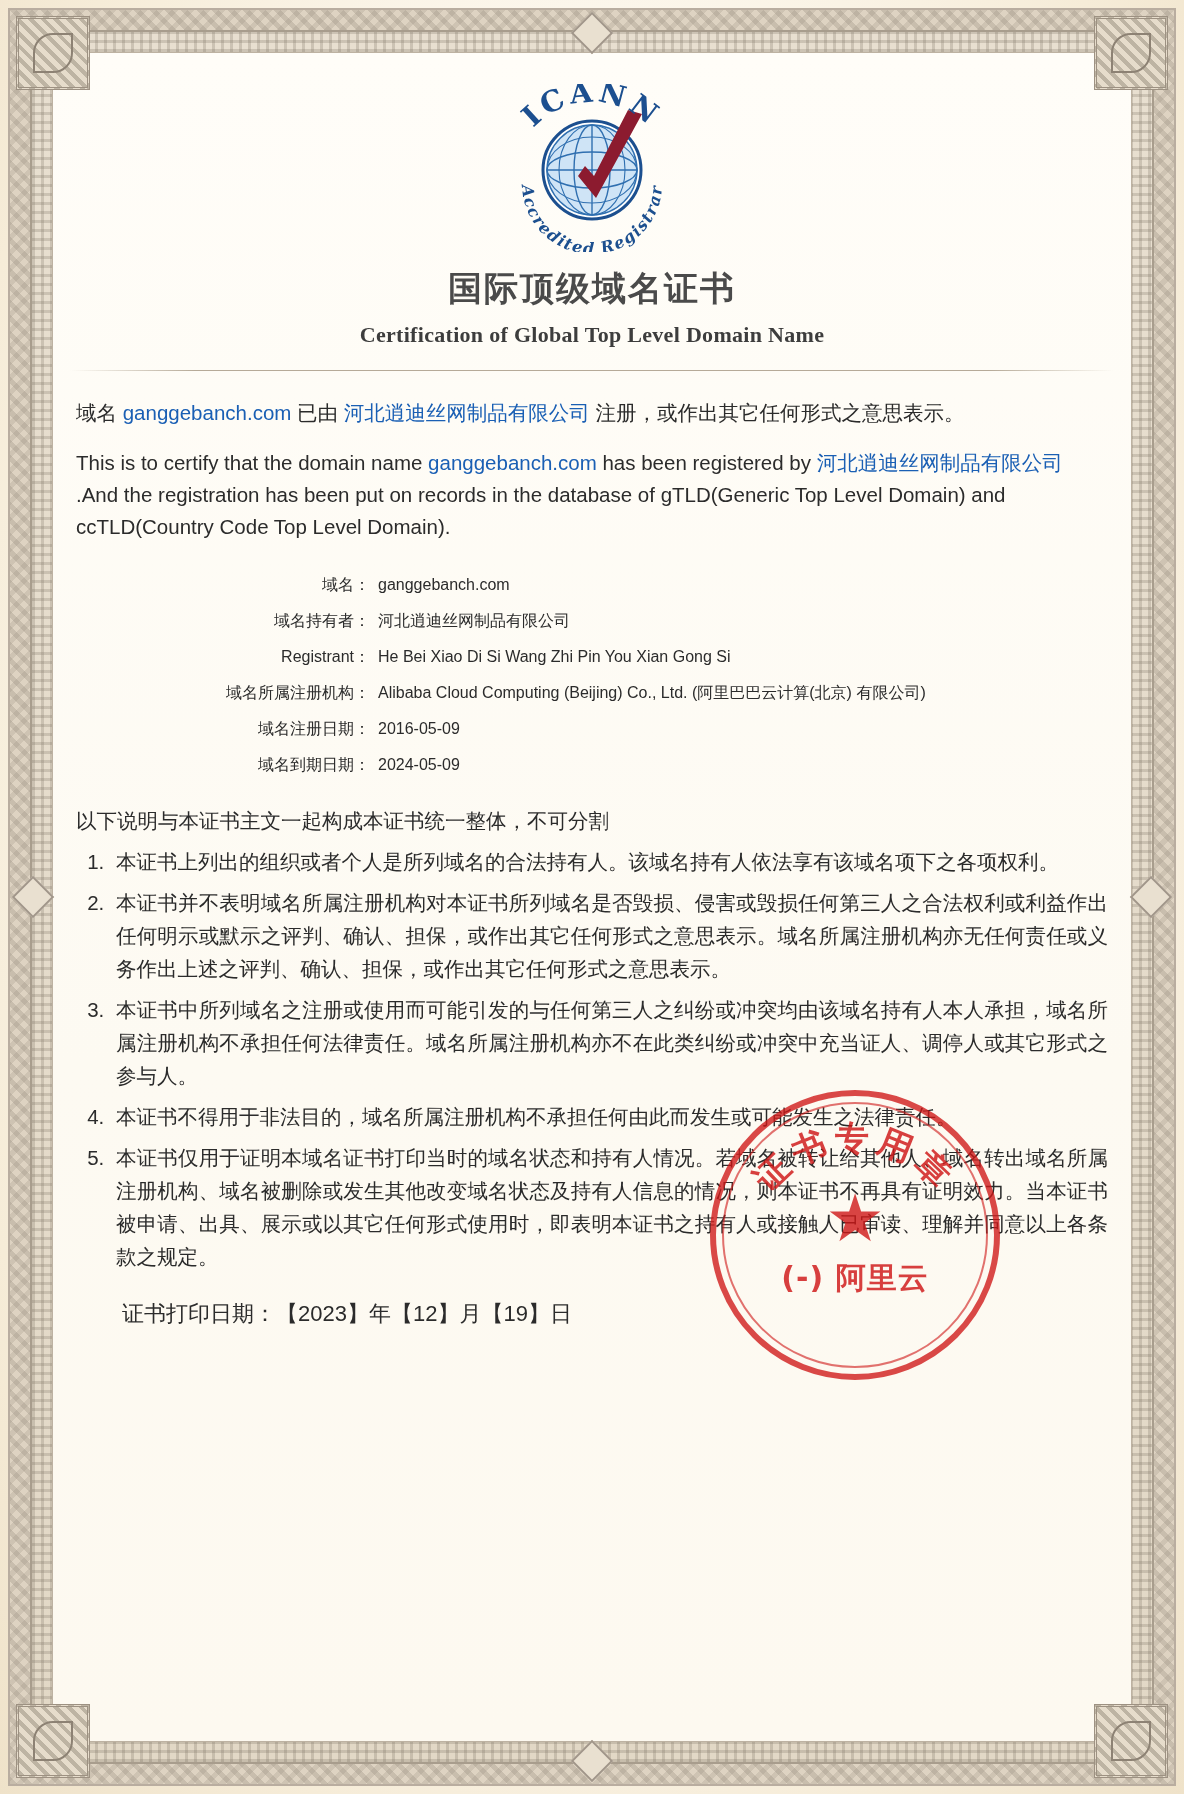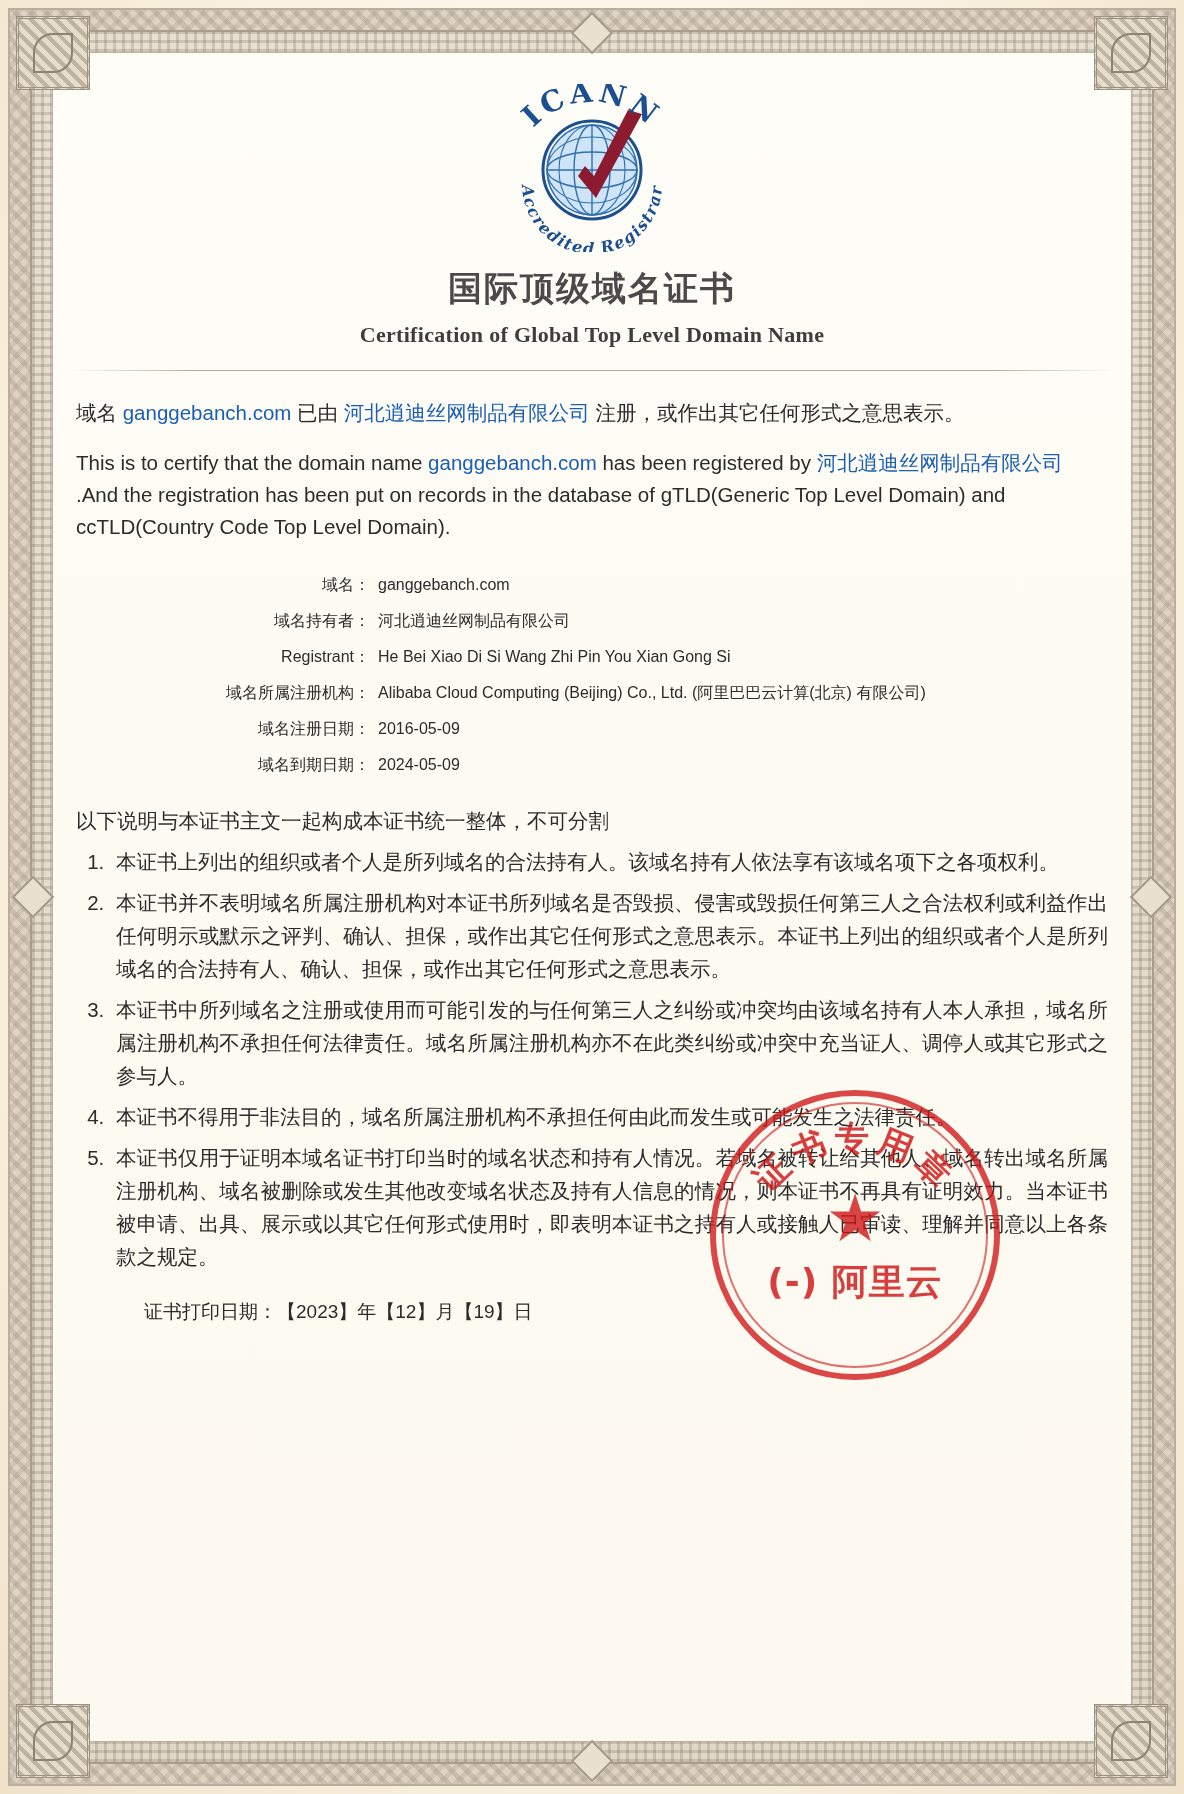--- a/index.html
+++ b/index.html
@@ -177,23 +177,23 @@
     font-size: 20.5px;
     line-height: 33px;
     color: #2b2b2b;
   }
   ol.terms li {
     margin-bottom: 8px;
     padding-left: 6px;
     text-align: justify;
   }
   .print-date {
-    font-size: 19px;
-    color: #2b2b2b;
-    margin: 26px 0 0 74px;
+    font-size: 22px;
+    color: #2b2b2b;
+    margin: 26px 0 0 52px;
   }
 
   
   .seal {
     position: absolute;
     left: 710px;
     top: 1090px;
     width: 290px;
     height: 290px;
     pointer-events: none;
@@ -230,21 +230,21 @@
     font-size: 66px;
     line-height: 1;
   }
   .seal-bottom {
     position: absolute;
     left: 0;
     right: 0;
     top: 58%;
     text-align: center;
     font-family: "DejaVu Sans", sans-serif;
-    font-size: 36px;
+    font-size: 30px;
     font-weight: bold;
     color: rgba(206, 22, 22, 0.82);
     letter-spacing: 1px;
   }
 </style>
 </head>
 <body>
 
 <div class="page">
 
@@ -325,21 +325,21 @@
       <div class="row">
         <div class="lbl">域名到期日期：</div>
         <div class="val">2024-05-09</div>
       </div>
     </div>
 
     <div class="notice-head">以下说明与本证书主文一起构成本证书统一整体，不可分割</div>
 
     <ol class="terms">
       <li>本证书上列出的组织或者个人是所列域名的合法持有人。该域名持有人依法享有该域名项下之各项权利。</li>
-      <li>本证书并不表明域名所属注册机构对本证书所列域名是否毁损、侵害或毁损任何第三人之合法权利或利益作出任何明示或默示之评判、确认、担保，或作出其它任何形式之意思表示。本证书上列出的组织或者个人是所列域名的合法持有人、确认、担保，或作出其它任何形式之意思表示。</li>
+      <li>本证书并不表明域名所属注册机构对本证书所列域名是否毁损、侵害或毁损任何第三人之合法权利或利益作出任何明示或默示之评判、确认、担保，或作出其它任何形式之意思表示。域名所属注册机构亦无任何责任或义务作出上述之评判、确认、担保，或作出其它任何形式之意思表示。</li>
       <li>本证书中所列域名之注册或使用而可能引发的与任何第三人之纠纷或冲突均由该域名持有人本人承担，域名所属注册机构不承担任何法律责任。域名所属注册机构亦不在此类纠纷或冲突中充当证人、调停人或其它形式之参与人。</li>
       <li>本证书不得用于非法目的，域名所属注册机构不承担任何由此而发生或可能发生之法律责任。</li>
       <li>本证书仅用于证明本域名证书打印当时的域名状态和持有人情况。若域名被转让给其他人、域名转出域名所属注册机构、域名被删除或发生其他改变域名状态及持有人信息的情况，则本证书不再具有证明效力。当本证书被申请、出具、展示或以其它任何形式使用时，即表明本证书之持有人或接触人已审读、理解并同意以上各条款之规定。</li>
     </ol>
 
     <div class="print-date">证书打印日期：【2023】年【12】月【19】日</div>
   </div>
 
   <div class="seal">
     <div class="ring"></div>

